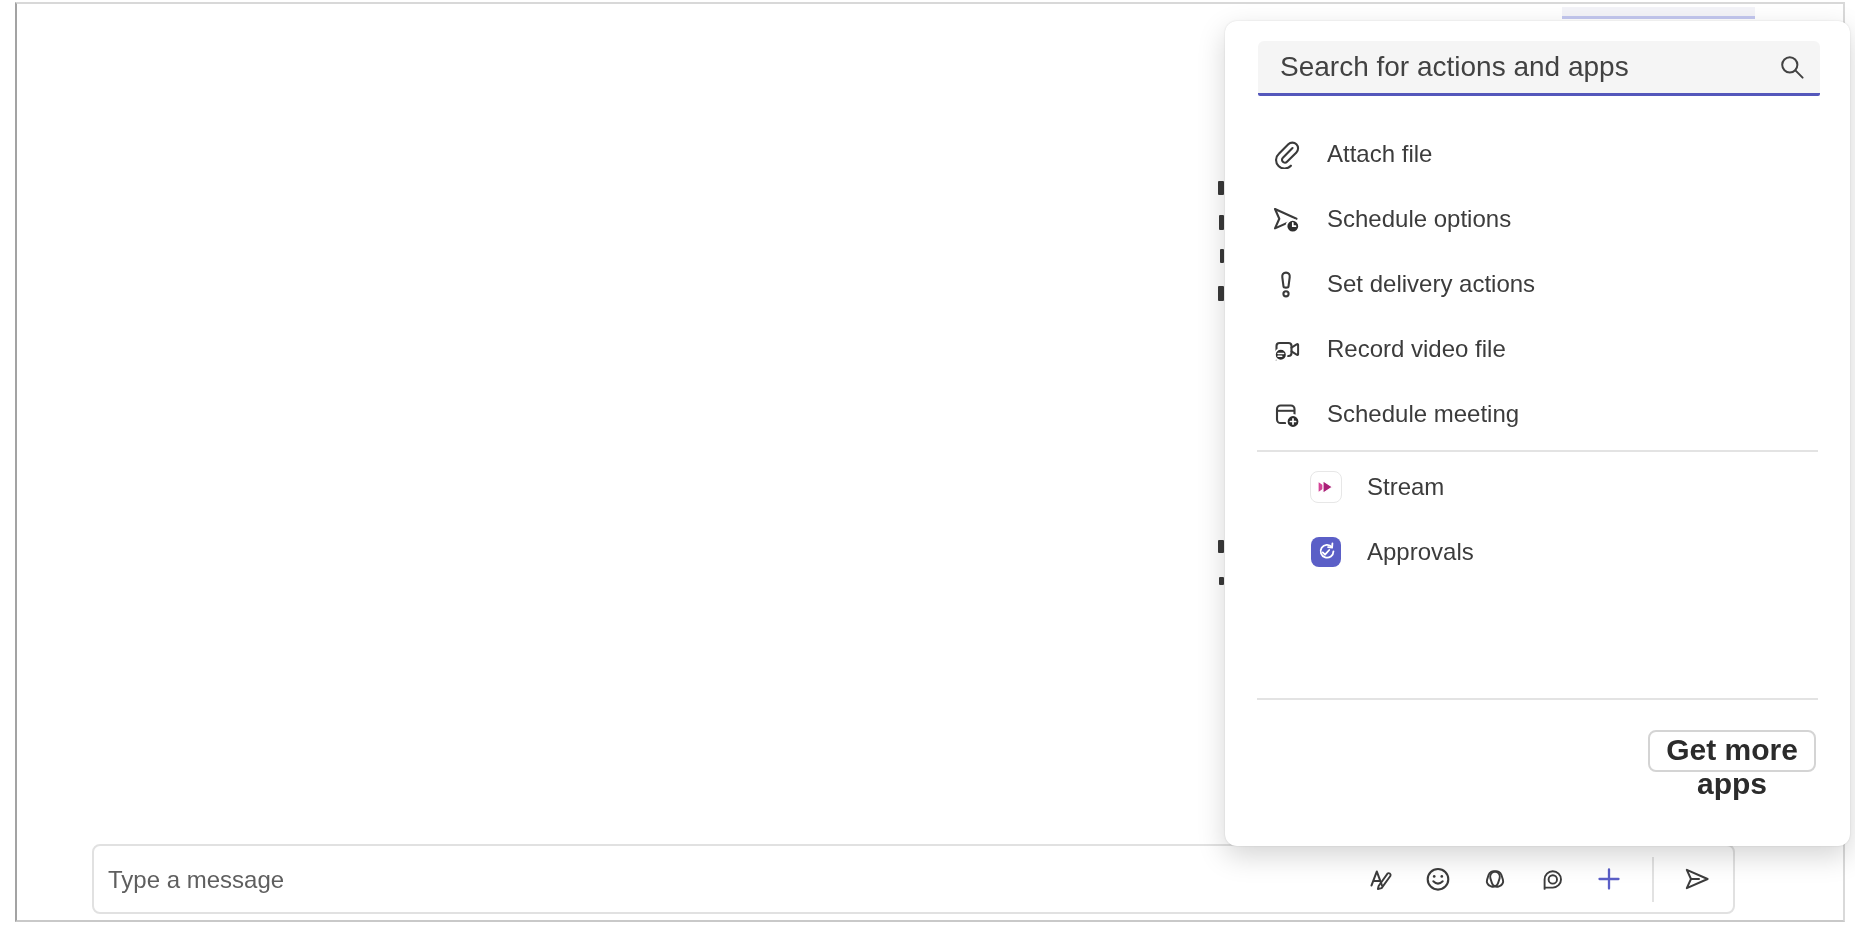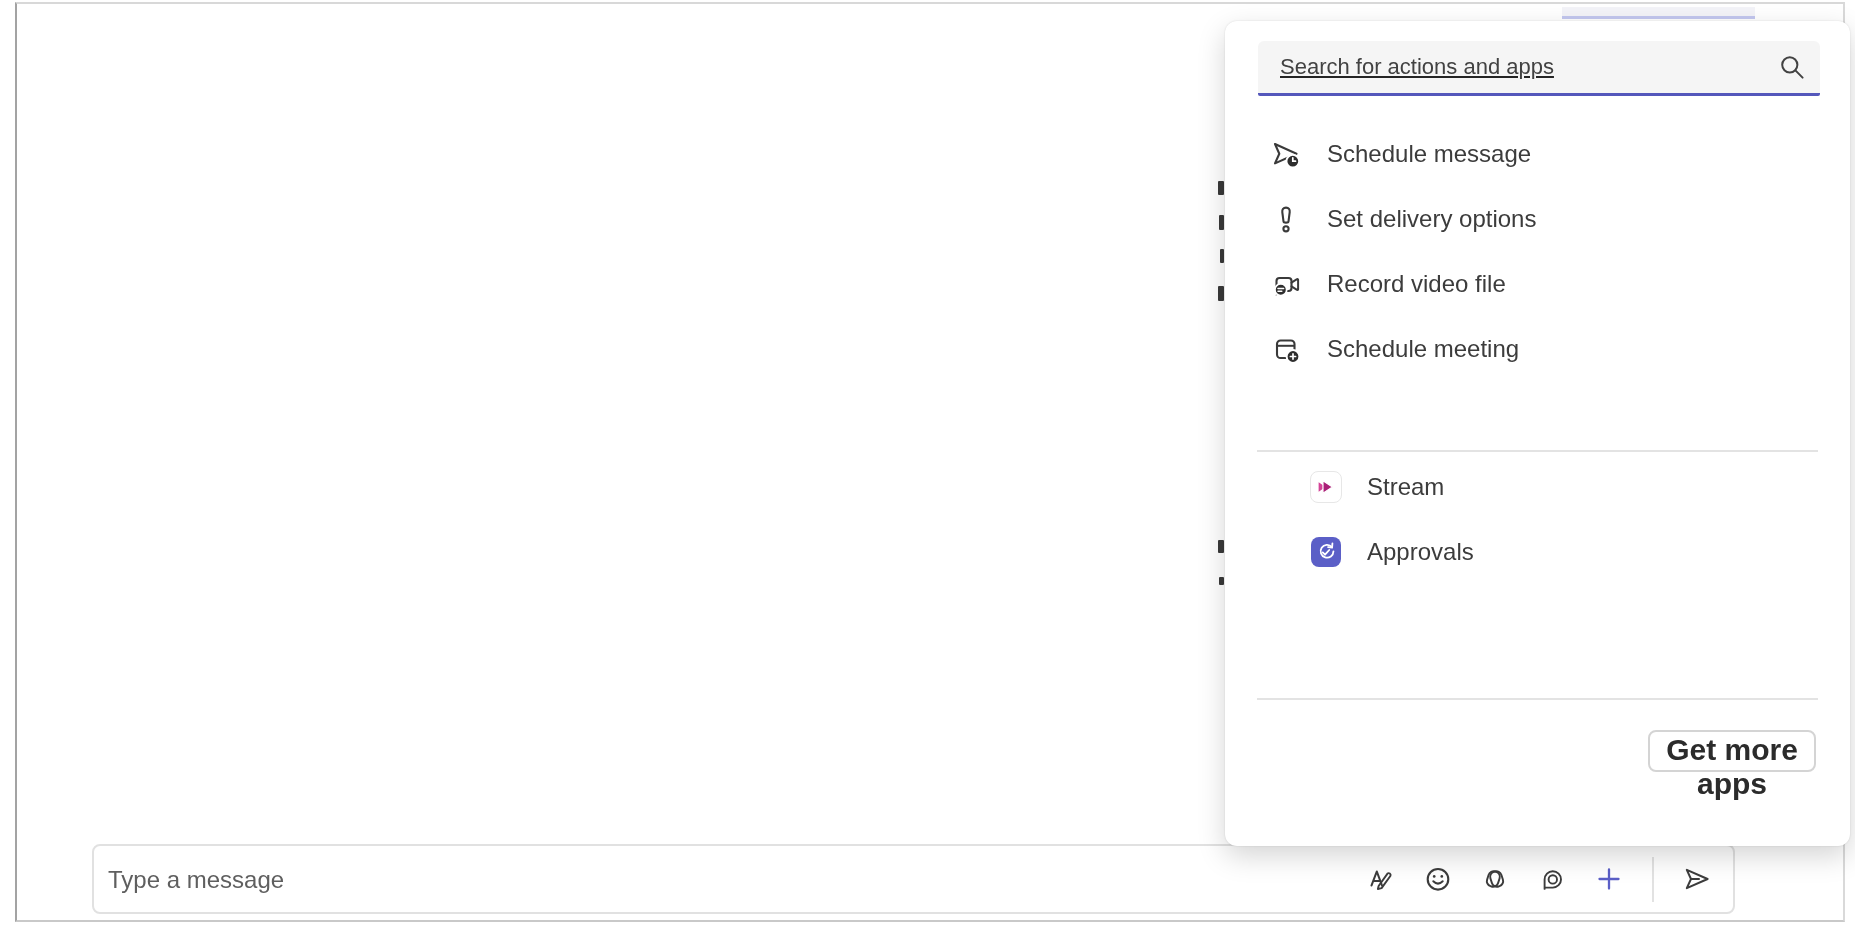--- a/index.html
+++ b/index.html
@@ -20,21 +20,21 @@
   .compose-toolbar{position:absolute;right:14px;top:0;height:66px;display:flex;align-items:center;gap:13px;}
   .tb-btn{width:44px;height:44px;display:flex;align-items:center;justify-content:center;background:transparent;
     border:none;padding:0;cursor:pointer;}
   .tb-divider{width:2px;height:45px;background:#e2e2e2;margin:0 8px;}
   
   .popup{position:absolute;left:1208px;top:17px;width:625px;height:825px;background:#fff;border-radius:12px;
     box-shadow:0 0 2px rgba(0,0,0,.13), 0 10px 28px rgba(0,0,0,.17);z-index:5;}
   .search-field{position:absolute;left:33px;top:20px;width:562px;height:52px;background:#f5f5f5;
     border-radius:6px 6px 2px 2px;border-bottom:3px solid #5457bb;display:flex;align-items:center;}
   .search-input{flex:1;height:100%;border:none;outline:none;background:transparent;padding:0 0 0 22px;
-    font-family:"Liberation Sans",sans-serif;font-size:22px;color:#242424;text-decoration:underline;}
+    font-family:"Liberation Sans",sans-serif;font-size:28px;color:#242424;}
   .search-input::placeholder{color:#424242;opacity:1;}
   .search-glyph{margin-right:14px;display:flex;}
   .menu{position:absolute;left:0;width:100%;}
   .menu-row{height:65px;display:flex;align-items:center;padding-left:45px;cursor:pointer;}
   .icon-slot{width:32px;height:32px;display:flex;align-items:center;justify-content:center;flex:none;}
   .row-label{margin-left:25px;font-size:24px;color:#3c3c3c;white-space:nowrap;}
   .app-tile{width:30px;height:30px;border-radius:8px;display:flex;align-items:center;justify-content:center;flex:none;}
   .tile-white{background:#fff;border:1.5px solid #e7e7e7;}
   .tile-purple{background:#5b5fc7;}
   .pp-divider{position:absolute;left:32px;width:561px;height:2px;background:#e3e3e3;}
@@ -128,40 +128,48 @@
       <span class="search-glyph">
         <svg width="28" height="28" viewBox="0 0 28 28">
           <circle cx="11.8" cy="11.8" r="7.6" fill="none" stroke="#424242" stroke-width="2"></circle>
           <path d="M17.4 17.4 24.6 24.6" stroke="#424242" stroke-width="2" stroke-linecap="round"></path>
         </svg>
       </span>
     </div>
 
     <div class="menu" style="top:100px;">
 
+      <div class="menu-row">
+        <span class="icon-slot">
+          <svg width="30" height="30" viewBox="0 0 30 30">
+            <path d="M21.5 9.1 11.9 18.7 a2.9 2.9 0 1 0 4.1 4.1 l9.4 -9.4 a5.7 5.7 0 1 0 -8.1 -8.1 l-9.4 9.4 a8.5 8.5 0 1 0 12 12" fill="none" stroke="#3a3a3a" stroke-width="2.1" stroke-linecap="round" stroke-linejoin="round"></path>
+          </svg>
+        </span>
+        <span class="row-label">Attach file</span>
+      </div>
 
       <div class="menu-row">
         <span class="icon-slot">
           <svg width="32" height="32" viewBox="0 0 32 32">
             <path d="M5 6 26.5 15.7 5 25.4 9.3 15.7 Z" fill="none" stroke="#3a3a3a" stroke-width="2.1" stroke-linejoin="round"></path>
             <circle cx="22.8" cy="23.2" r="6.4" fill="#2e2e2e" stroke="#fff" stroke-width="2"></circle>
             <path d="M22.8 19.9 v3.3 h2.7" fill="none" stroke="#fff" stroke-width="1.7" stroke-linecap="round"></path>
           </svg>
         </span>
-        <span class="row-label">Schedule message</span>
+        <span class="row-label">Schedule options</span>
       </div>
 
       <div class="menu-row">
         <span class="icon-slot">
           <svg width="32" height="32" viewBox="0 0 32 32">
             <path d="M16 4.6 c-2.7 0 -4 2 -3.7 4.5 l1.2 9.2 c.2 1.7 4.8 1.7 5 0 l1.2 -9.2 C20 6.6 18.7 4.6 16 4.6 Z" fill="none" stroke="#3a3a3a" stroke-width="2.1" stroke-linejoin="round"></path>
             <circle cx="16" cy="25.8" r="2.6" fill="none" stroke="#3a3a3a" stroke-width="2.1"></circle>
           </svg>
         </span>
-        <span class="row-label">Set delivery options</span>
+        <span class="row-label">Set delivery actions</span>
       </div>
 
       <div class="menu-row">
         <span class="icon-slot">
           <svg width="32" height="32" viewBox="0 0 32 32">
             <rect x="6.5" y="10" width="15" height="13" rx="3" fill="none" stroke="#3a3a3a" stroke-width="2.1"></rect>
             <path d="M21.5 14.6 27 11.2 a.7 .7 0 0 1 1.1 .6 v9.4 a.7 .7 0 0 1 -1.1 .6 L21.5 18.4" fill="none" stroke="#3a3a3a" stroke-width="2" stroke-linecap="round" stroke-linejoin="round"></path>
             <polygon points="5.6,27.6 7.4,23.7 10.6,25.9" fill="#2e2e2e"></polygon>
             <circle cx="10.8" cy="21.8" r="5.9" fill="#2e2e2e" stroke="#fff" stroke-width="1.8"></circle>
             <path d="M8 20.6 h5.6 M8 23.2 h3.8" stroke="#fff" stroke-width="1.5" stroke-linecap="round"></path>

